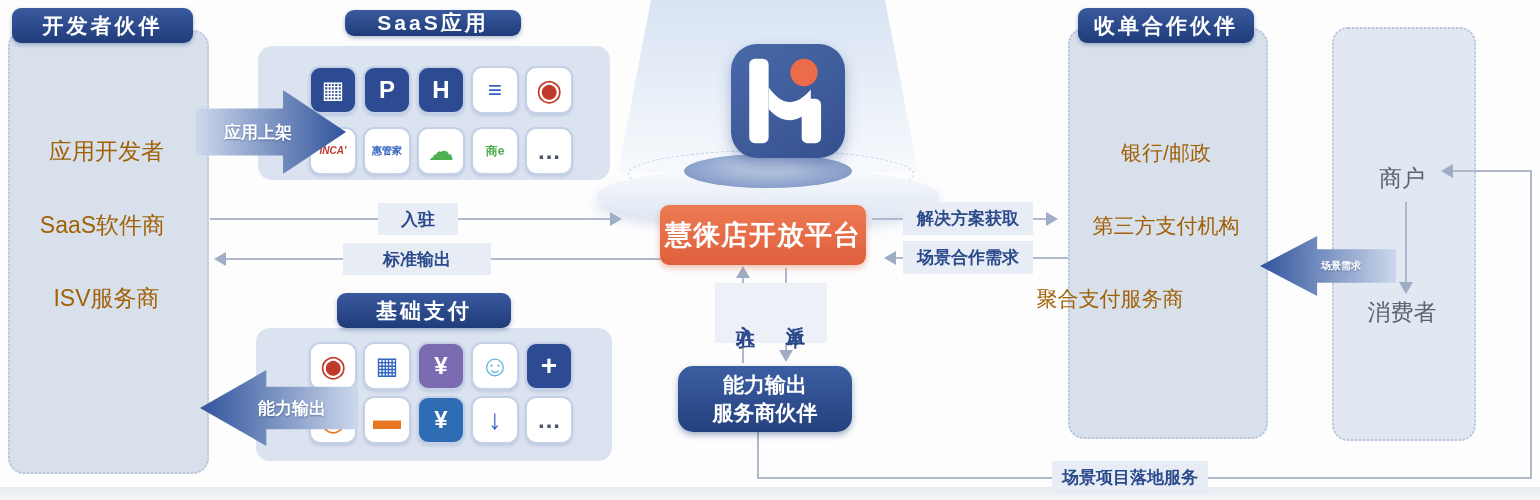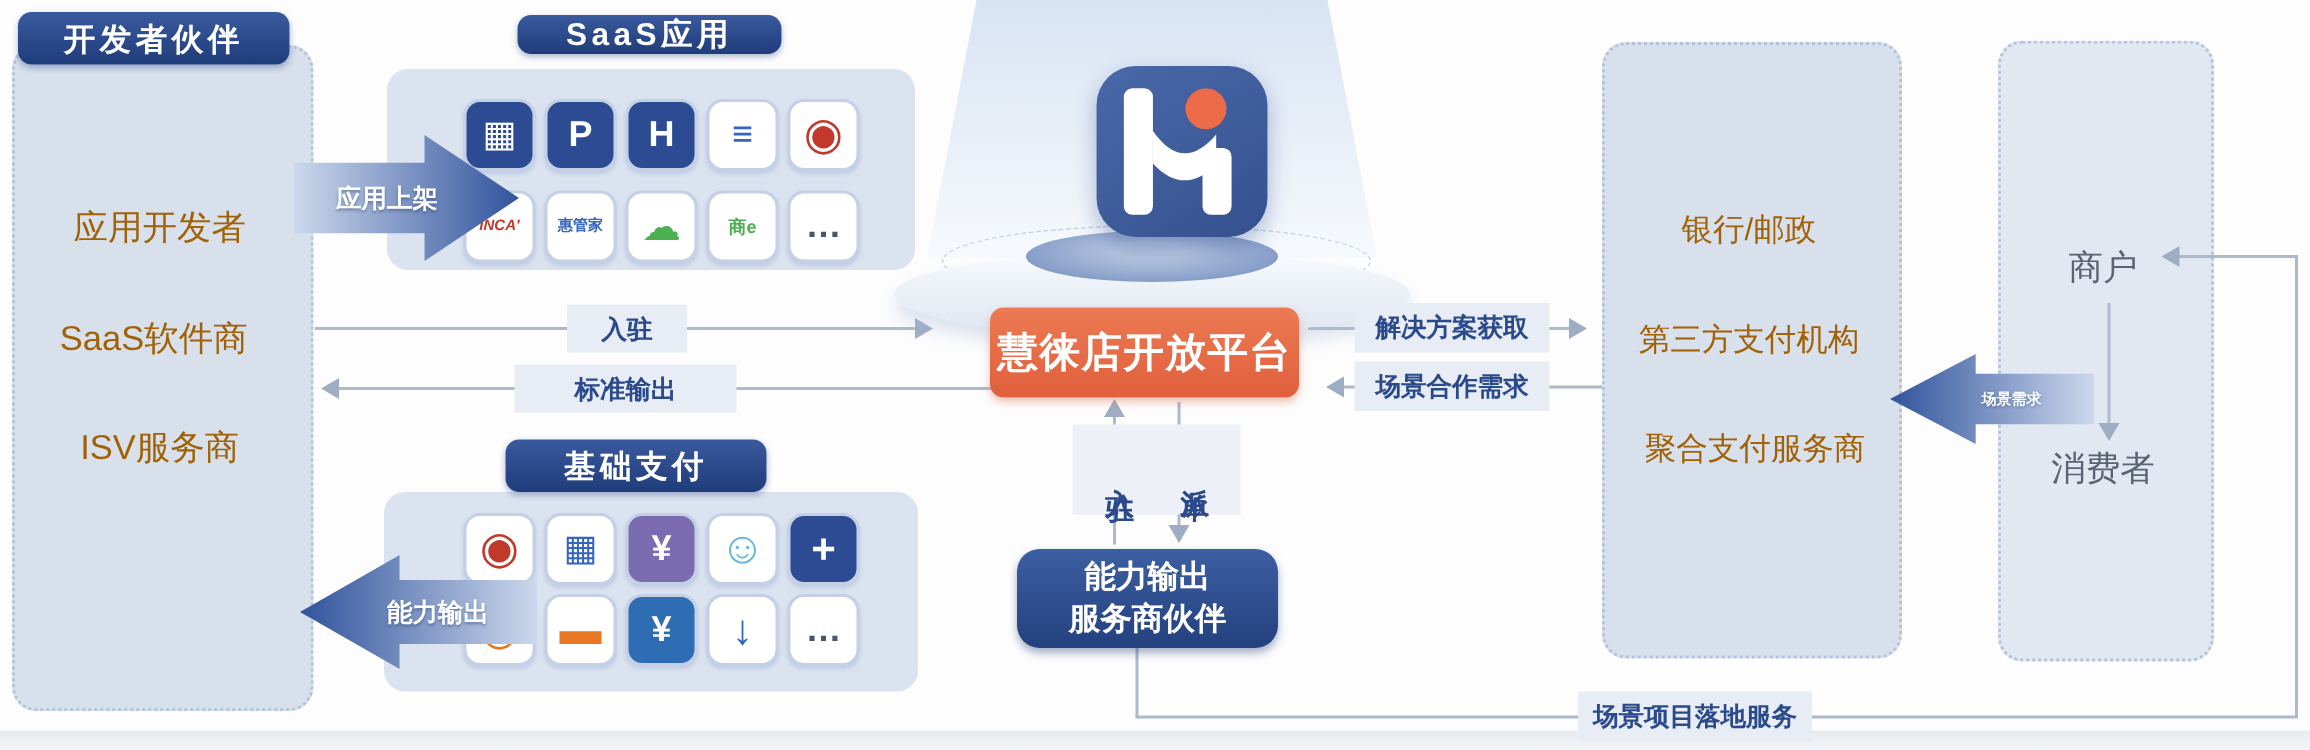--- a/index.html
+++ b/index.html
@@ -204,23 +204,24 @@
   </div>
 
   <div class="vline" style="left:757px;top:432px;width:2px;height:46px;"></div>
   <div class="hline" style="left:757px;top:477px;width:775px;"></div>
   <div class="vline" style="left:1530px;top:171px;width:2px;height:307px;"></div>
   <div class="hline" style="left:1452px;top:170px;width:80px;"></div>
   <div class="tri-l" style="left:1441px;top:164px;"></div>
   <div class="chip" style="left:1052px;top:461px;width:156px;height:33px;">场景项目落地服务</div>
 
   <div class="panel" style="left:1068px;top:28px;width:196px;height:407px;"></div>
+  <div class="hdr" style="left:1078px;top:8px;width:176px;height:35px;">收单合作伙伴</div>
   <div class="pitem sm" style="left:1068px;top:139px;width:196px;">银行/邮政</div>
   <div class="pitem sm" style="left:1068px;top:212px;width:196px;">第三方支付机构</div>
-  <div class="pitem sm" style="left:1072px;top:285px;width:196px;">聚合支付服务商</div>
+  <div class="pitem sm" style="left:1012px;top:285px;width:196px;">聚合支付服务商</div>
 
   <div class="bigarrow ba-l" style="left:1260px;top:236px;width:110px;height:60px;font-size:10px;">
     <span>场景需求</span>
   </div>
 
   <div class="panel light" style="left:1332px;top:27px;width:140px;height:410px;"></div>
   <div class="pitem" style="left:1332px;top:163px;width:140px;color:#5a6372;">商户</div>
   <div class="vline" style="left:1405px;top:202px;width:2px;height:82px;"></div>
   <div class="tri-d" style="left:1399px;top:282px;"></div>
   <div class="pitem" style="left:1332px;top:297px;width:140px;color:#5a6372;">消费者</div>

